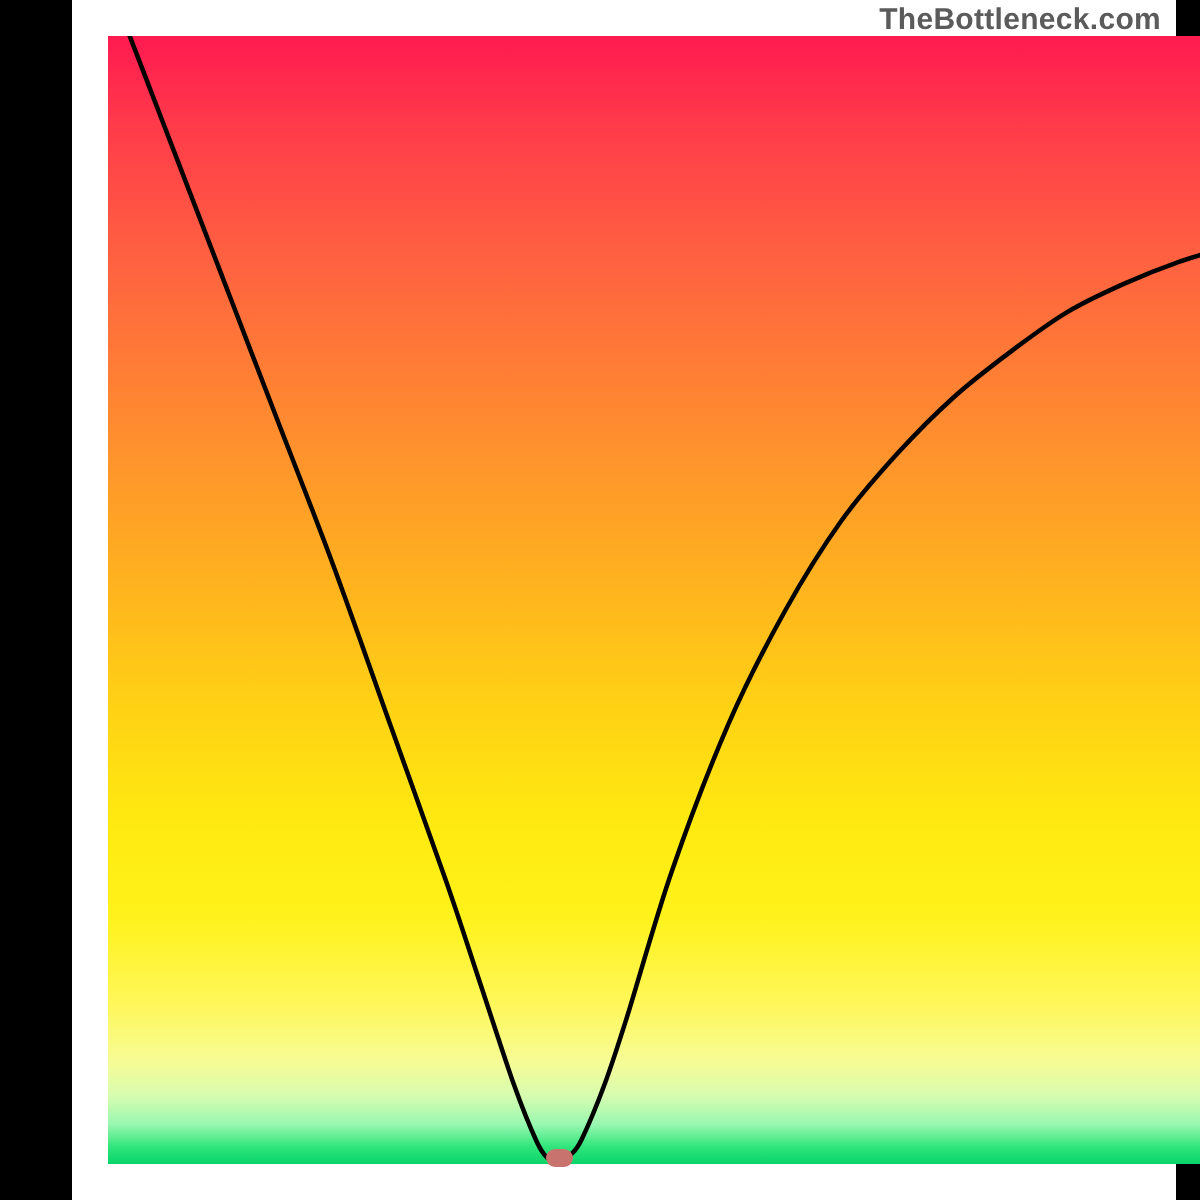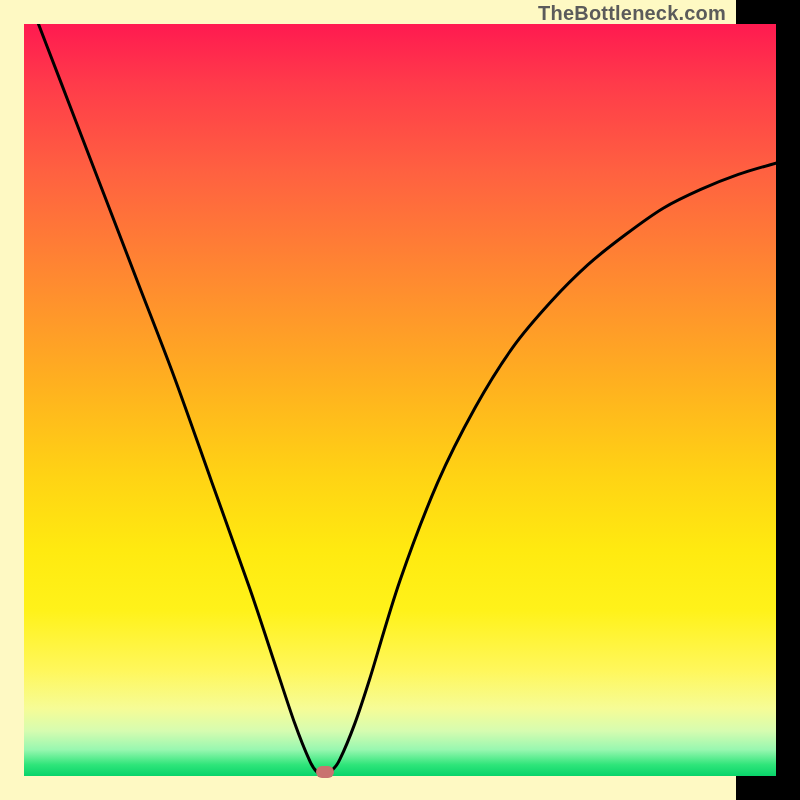--- a/index.html
+++ b/index.html
@@ -7,21 +7,22 @@
     padding: 0;
     width: 800px;
     height: 800px;
     background: #000;
     overflow: hidden;
   }
   .frame {
     position: relative;
     width: 736px;
     height: 800px;
-    background: #fef9c3;
+    background: #ffffff;
+    margin-left: 48px;
   }
   .plot {
     position: absolute;
     left: 24px;
     top: 24px;
     width: 752px;
     height: 752px;
     background: linear-gradient(to bottom,
       #ff1a50 0%,
       #ff3b4a 8%,

